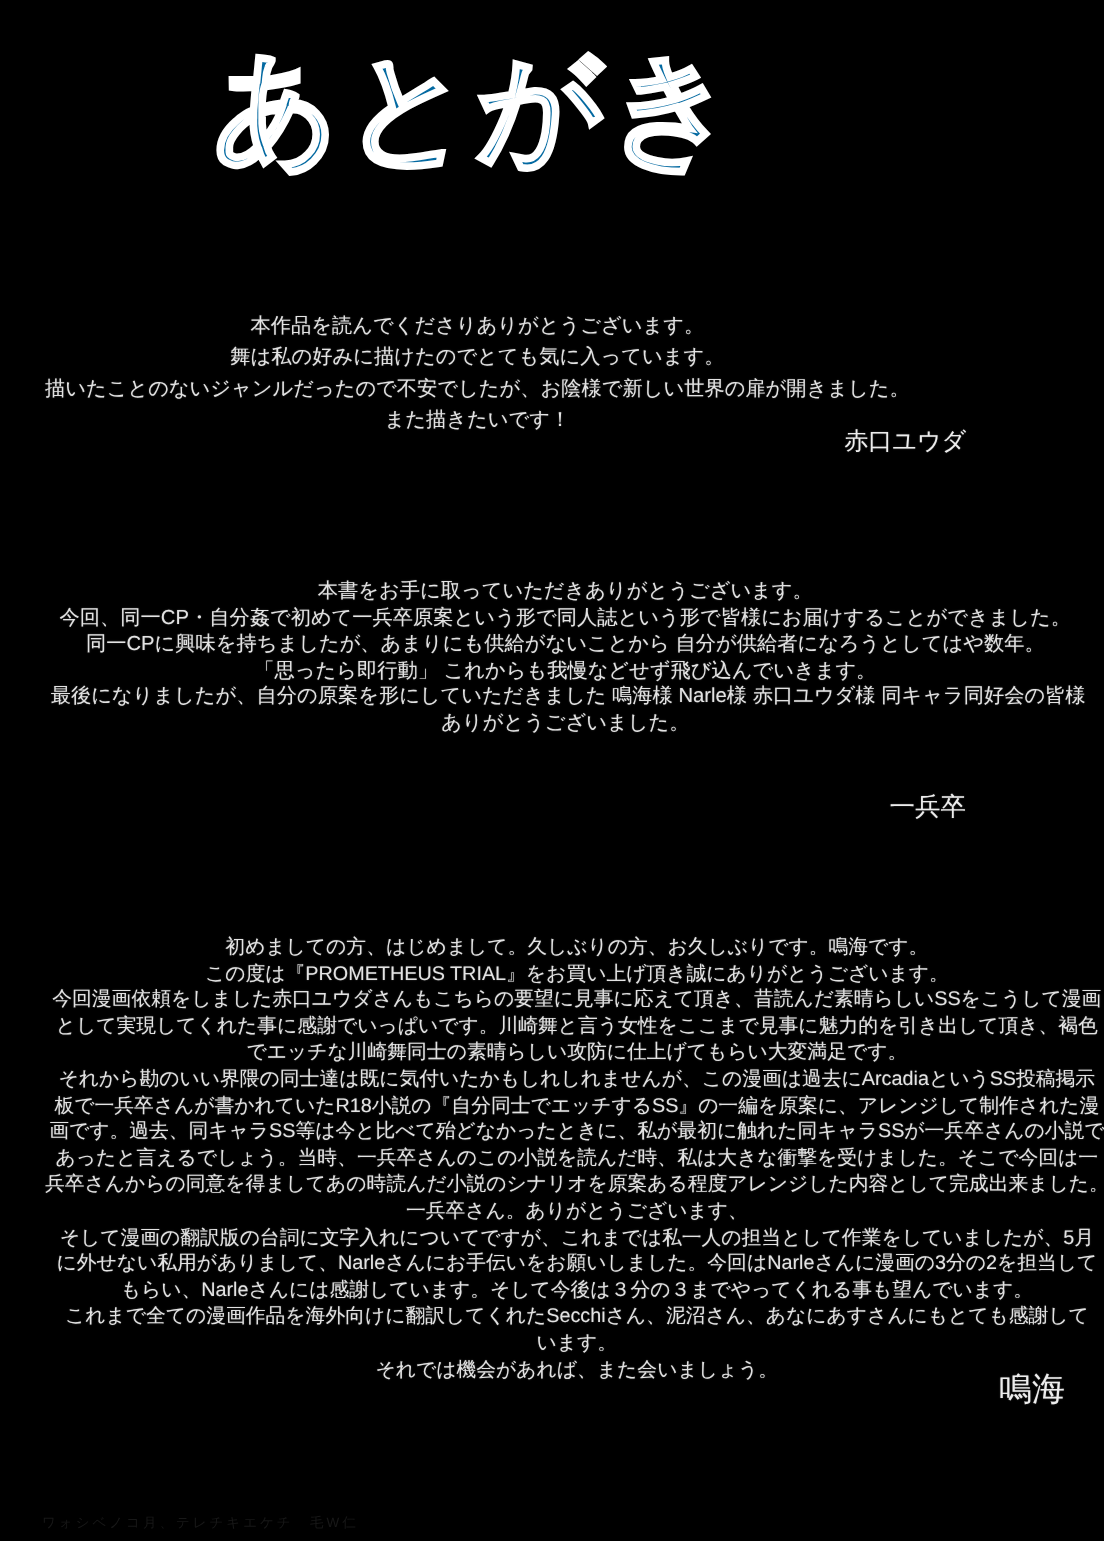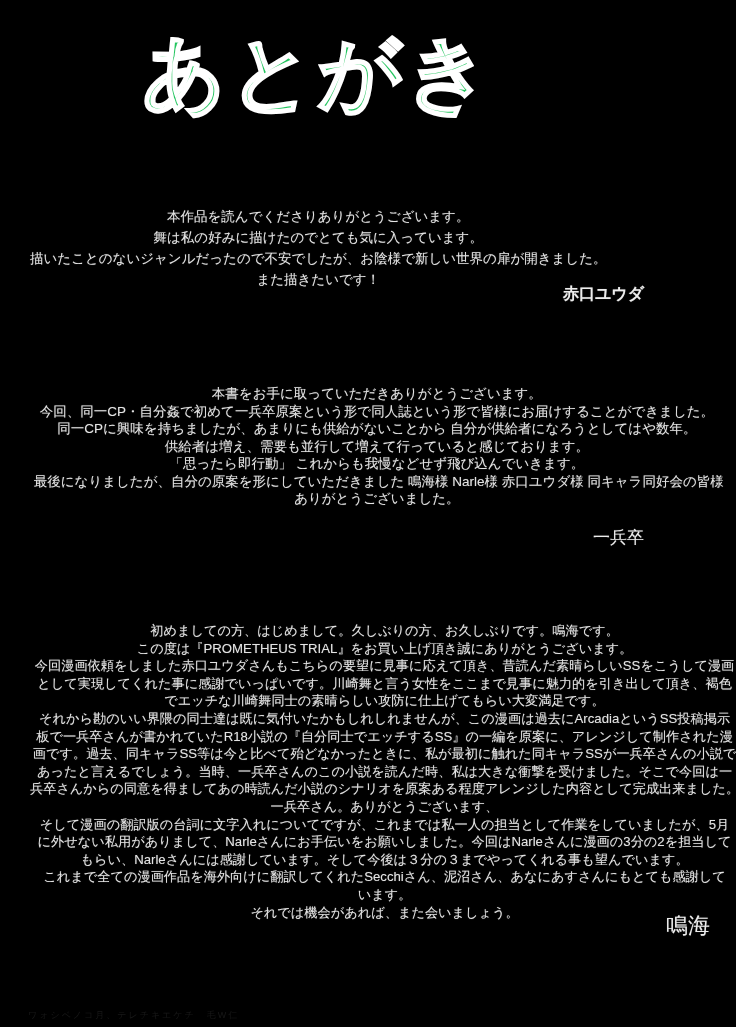--- a/index.html
+++ b/index.html
@@ -18,21 +18,21 @@
     position: absolute;
     inset: 0;
     background: #000000;
   }
   .title {
     position: absolute;
     top: 28px;
     left: 0;
     width: 636px;
     text-align: center;
-    color: #22c55e;
+    color: #0369a1;
     font-size: 82px;
     line-height: 1.1;
     font-weight: bold;
     letter-spacing: 4px;
     -webkit-text-stroke: 2.5px #ffffff;
   }
   .para {
     position: absolute;
     left: 30px;
     color: #e3e3e3;
@@ -62,21 +62,20 @@
     position: absolute;
     color: #ededed;
     white-space: pre;
     text-align: right;
     text-shadow: 0 0 1px rgba(255,255,255,0.35);
   }
   .sig-1 {
     top: 284px;
     right: 92px;
     font-size: 16px;
-    font-weight: bold;
   }
   .sig-2 {
     top: 526px;
     right: 92px;
     font-size: 17px;
   }
   .sig-3 {
     top: 911px;
     right: 26px;
     font-size: 22px;
@@ -96,21 +95,21 @@
 <body>
 
 <div class="page">
 
   <div class="title">あとがき</div>
 
   <div class="para para-1"><div>本作品を読んでくださりありがとうございます。</div><div>舞は私の好みに描けたのでとても気に入っています。</div><div>描いたことのないジャンルだったので不安でしたが、お陰様で新しい世界の扉が開きました。</div><div>また描きたいです！</div></div>
 
   <div class="signature sig-1">赤口ユウダ</div>
 
-  <div class="para para-2"><div>本書をお手に取っていただきありがとうございます。</div><div>今回、同一CP・自分姦で初めて一兵卒原案という形で同人誌という形で皆様にお届けすることができました。</div><div>同一CPに興味を持ちましたが、あまりにも供給がないことから 自分が供給者になろうとしてはや数年。</div><div>供給者は増え、需要も並行して増えて行っていると感じております。</div><div>「思ったら即行動」 これからも我慢などせず飛び込んでいきます。</div><div> 最後になりましたが、自分の原案を形にしていただきました 鳴海様 Narle様 赤口ユウダ様 同キャラ同好会の皆様</div><div>ありがとうございました。</div></div>
+  <div class="para para-2"><div>本書をお手に取っていただきありがとうございます。</div><div>今回、同一CP・自分姦で初めて一兵卒原案という形で同人誌という形で皆様にお届けすることができました。</div><div>同一CPに興味を持ちましたが、あまりにも供給がないことから 自分が供給者になろうとしてはや数年。</div><div>「思ったら即行動」 これからも我慢などせず飛び込んでいきます。</div><div> 最後になりましたが、自分の原案を形にしていただきました 鳴海様 Narle様 赤口ユウダ様 同キャラ同好会の皆様</div><div>ありがとうございました。</div></div>
 
   <div class="signature sig-2">一兵卒</div>
 
   <div class="para para-3"><div>初めましての方、はじめまして。久しぶりの方、お久しぶりです。鳴海です。</div><div>この度は『PROMETHEUS TRIAL』をお買い上げ頂き誠にありがとうございます。</div><div>今回漫画依頼をしました赤口ユウダさんもこちらの要望に見事に応えて頂き、昔読んだ素晴らしいSSをこうして漫画</div><div>として実現してくれた事に感謝でいっぱいです。川崎舞と言う女性をここまで見事に魅力的を引き出して頂き、褐色</div><div>でエッチな川崎舞同士の素晴らしい攻防に仕上げてもらい大変満足です。</div><div>それから勘のいい界隈の同士達は既に気付いたかもしれしれませんが、この漫画は過去にArcadiaというSS投稿掲示</div><div>板で一兵卒さんが書かれていたR18小説の『自分同士でエッチするSS』の一編を原案に、アレンジして制作された漫</div><div>画です。過去、同キャラSS等は今と比べて殆どなかったときに、私が最初に触れた同キャラSSが一兵卒さんの小説で</div><div>あったと言えるでしょう。当時、一兵卒さんのこの小説を読んだ時、私は大きな衝撃を受けました。そこで今回は一</div><div>兵卒さんからの同意を得ましてあの時読んだ小説のシナリオを原案ある程度アレンジした内容として完成出来ました。</div><div>一兵卒さん。ありがとうございます、</div><div>そして漫画の翻訳版の台詞に文字入れについてですが、これまでは私一人の担当として作業をしていましたが、5月</div><div>に外せない私用がありまして、Narleさんにお手伝いをお願いしました。今回はNarleさんに漫画の3分の2を担当して</div><div>もらい、Narleさんには感謝しています。そして今後は３分の３までやってくれる事も望んでいます。</div><div>これまで全ての漫画作品を海外向けに翻訳してくれたSecchiさん、泥沼さん、あなにあすさんにもとても感謝して</div><div>います。</div><div>それでは機会があれば、また会いましょう。</div></div>
 
   <div class="signature sig-3">鳴海</div>
 
   <div class="footer-faint">ワォシベノコ月、テレチキエケチ　毛W仁</div>
 
 </div>

